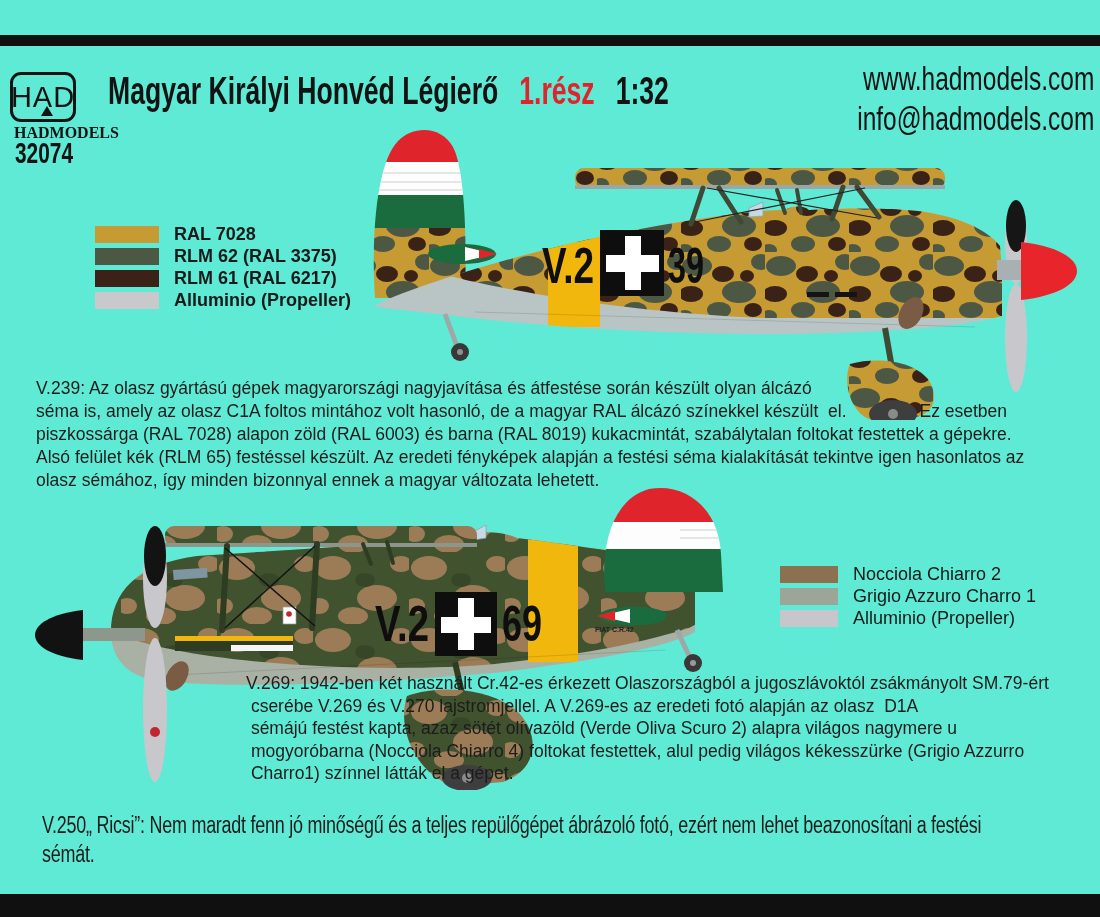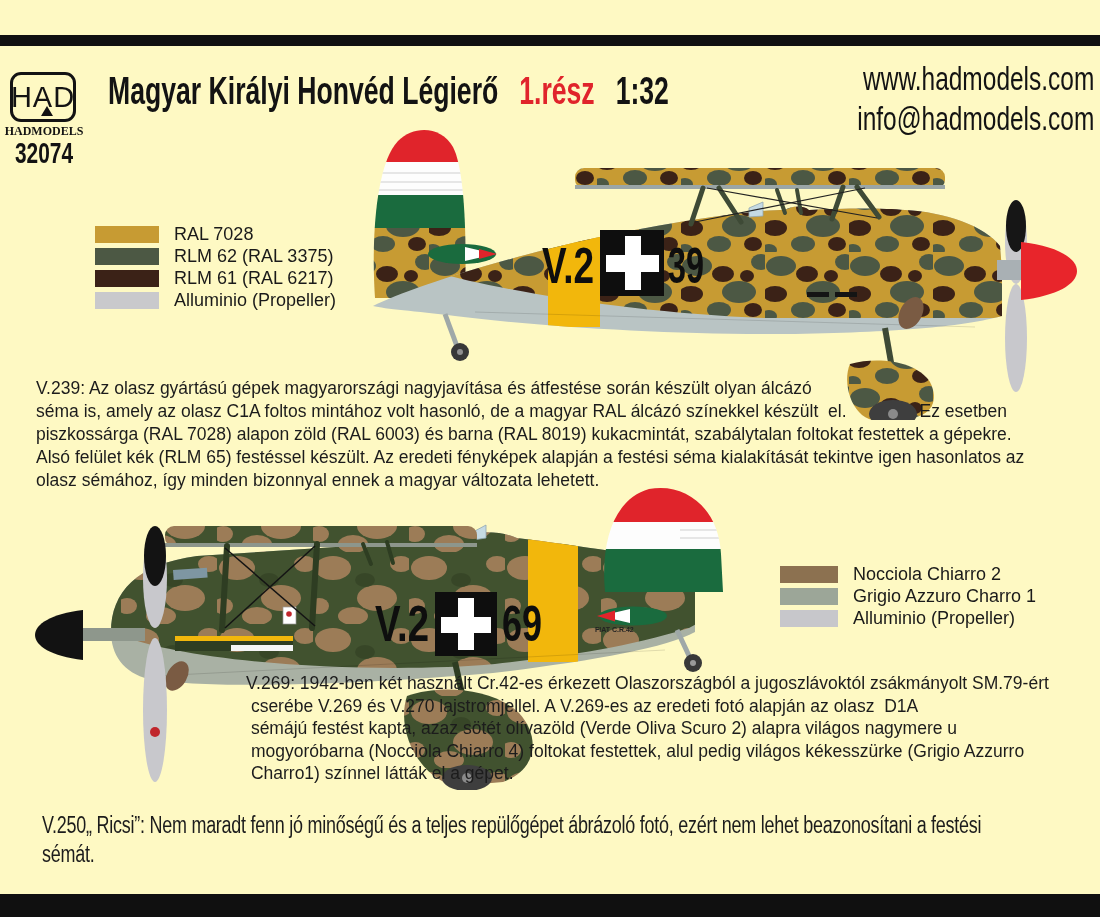--- a/index.html
+++ b/index.html
@@ -1,27 +1,27 @@
 <!DOCTYPE html>
 <html><head>
 <meta charset="utf-8">
 <style>
   html,body{margin:0;padding:0;background:#fff;}
-  .page{position:relative;width:1100px;height:917px;background:#fef9c3;overflow:hidden;
+  .page{position:relative;width:1100px;height:917px;background:#5eead4;overflow:hidden;
         font-family:"Liberation Sans",sans-serif;color:#1a1a1a;}
   .abs{position:absolute;}
   .bar{position:absolute;left:0;width:1100px;background:#101010;}
   
   .logo-box{position:absolute;left:10px;top:72px;width:60px;height:44px;border:3.5px solid #131313;
             border-radius:11px;display:flex;align-items:center;justify-content:center;}
   .logo-text{font-size:29px;font-weight:400;letter-spacing:1px;color:#131313;line-height:1;}
   .logo-tri{position:absolute;left:28px;top:31px;width:0;height:0;border-left:6px solid transparent;
             border-right:6px solid transparent;border-bottom:10px solid #131313;}
-  .brand{position:absolute;left:2px;top:124px;width:84px;text-align:center;
-         font-family:"Liberation Serif",serif;font-weight:bold;font-size:12px;color:#131313;}
+  .brand{position:absolute;left:14px;top:124px;width:84px;text-align:center;
+         font-family:"Liberation Serif",serif;font-weight:bold;font-size:16px;color:#131313;}
   .sheetno{position:absolute;left:2px;top:137px;width:84px;text-align:center;font-weight:bold;
            font-size:29px;color:#131313;transform:scaleX(.72);transform-origin:center top;}
   
   .title-row{position:absolute;left:108px;top:70px;display:flex;gap:30px;white-space:nowrap;
              font-weight:bold;font-size:38px;transform:scaleX(.70);transform-origin:left top;color:#131313;}
   .title-part{color:#E0242B;}
   
   .urls{position:absolute;right:6px;top:58px;text-align:right;font-size:34px;font-weight:400;
         line-height:40px;transform:scaleX(.72);transform-origin:right top;color:#131313;}
   
@@ -57,21 +57,21 @@
     <span>Magyar Királyi Honvéd Légierő</span>
     <span class="title-part">1.rész</span>
     <span>1:32</span>
   </div>
 
   <div class="urls">
     <div>www.hadmodels.com</div>
     <div>info@hadmodels.com</div>
   </div>
 
-  <div class="legend" style="left:95px;top:223px;">
+  <div class="legend" style="left:95px;top:223px;font-weight:bold;">
     <div class="legend-row">
       <span class="swatch" style="background: rgb(199, 155, 51);"></span>
       <span class="legend-label">RAL 7028</span>
       </div>
     <div class="legend-row">
       <span class="swatch" style="background: rgb(76, 88, 68);"></span>
       <span class="legend-label">RLM 62 (RAL 3375)</span>
       </div>
     <div class="legend-row">
       <span class="swatch" style="background: rgb(59, 34, 23);"></span>

